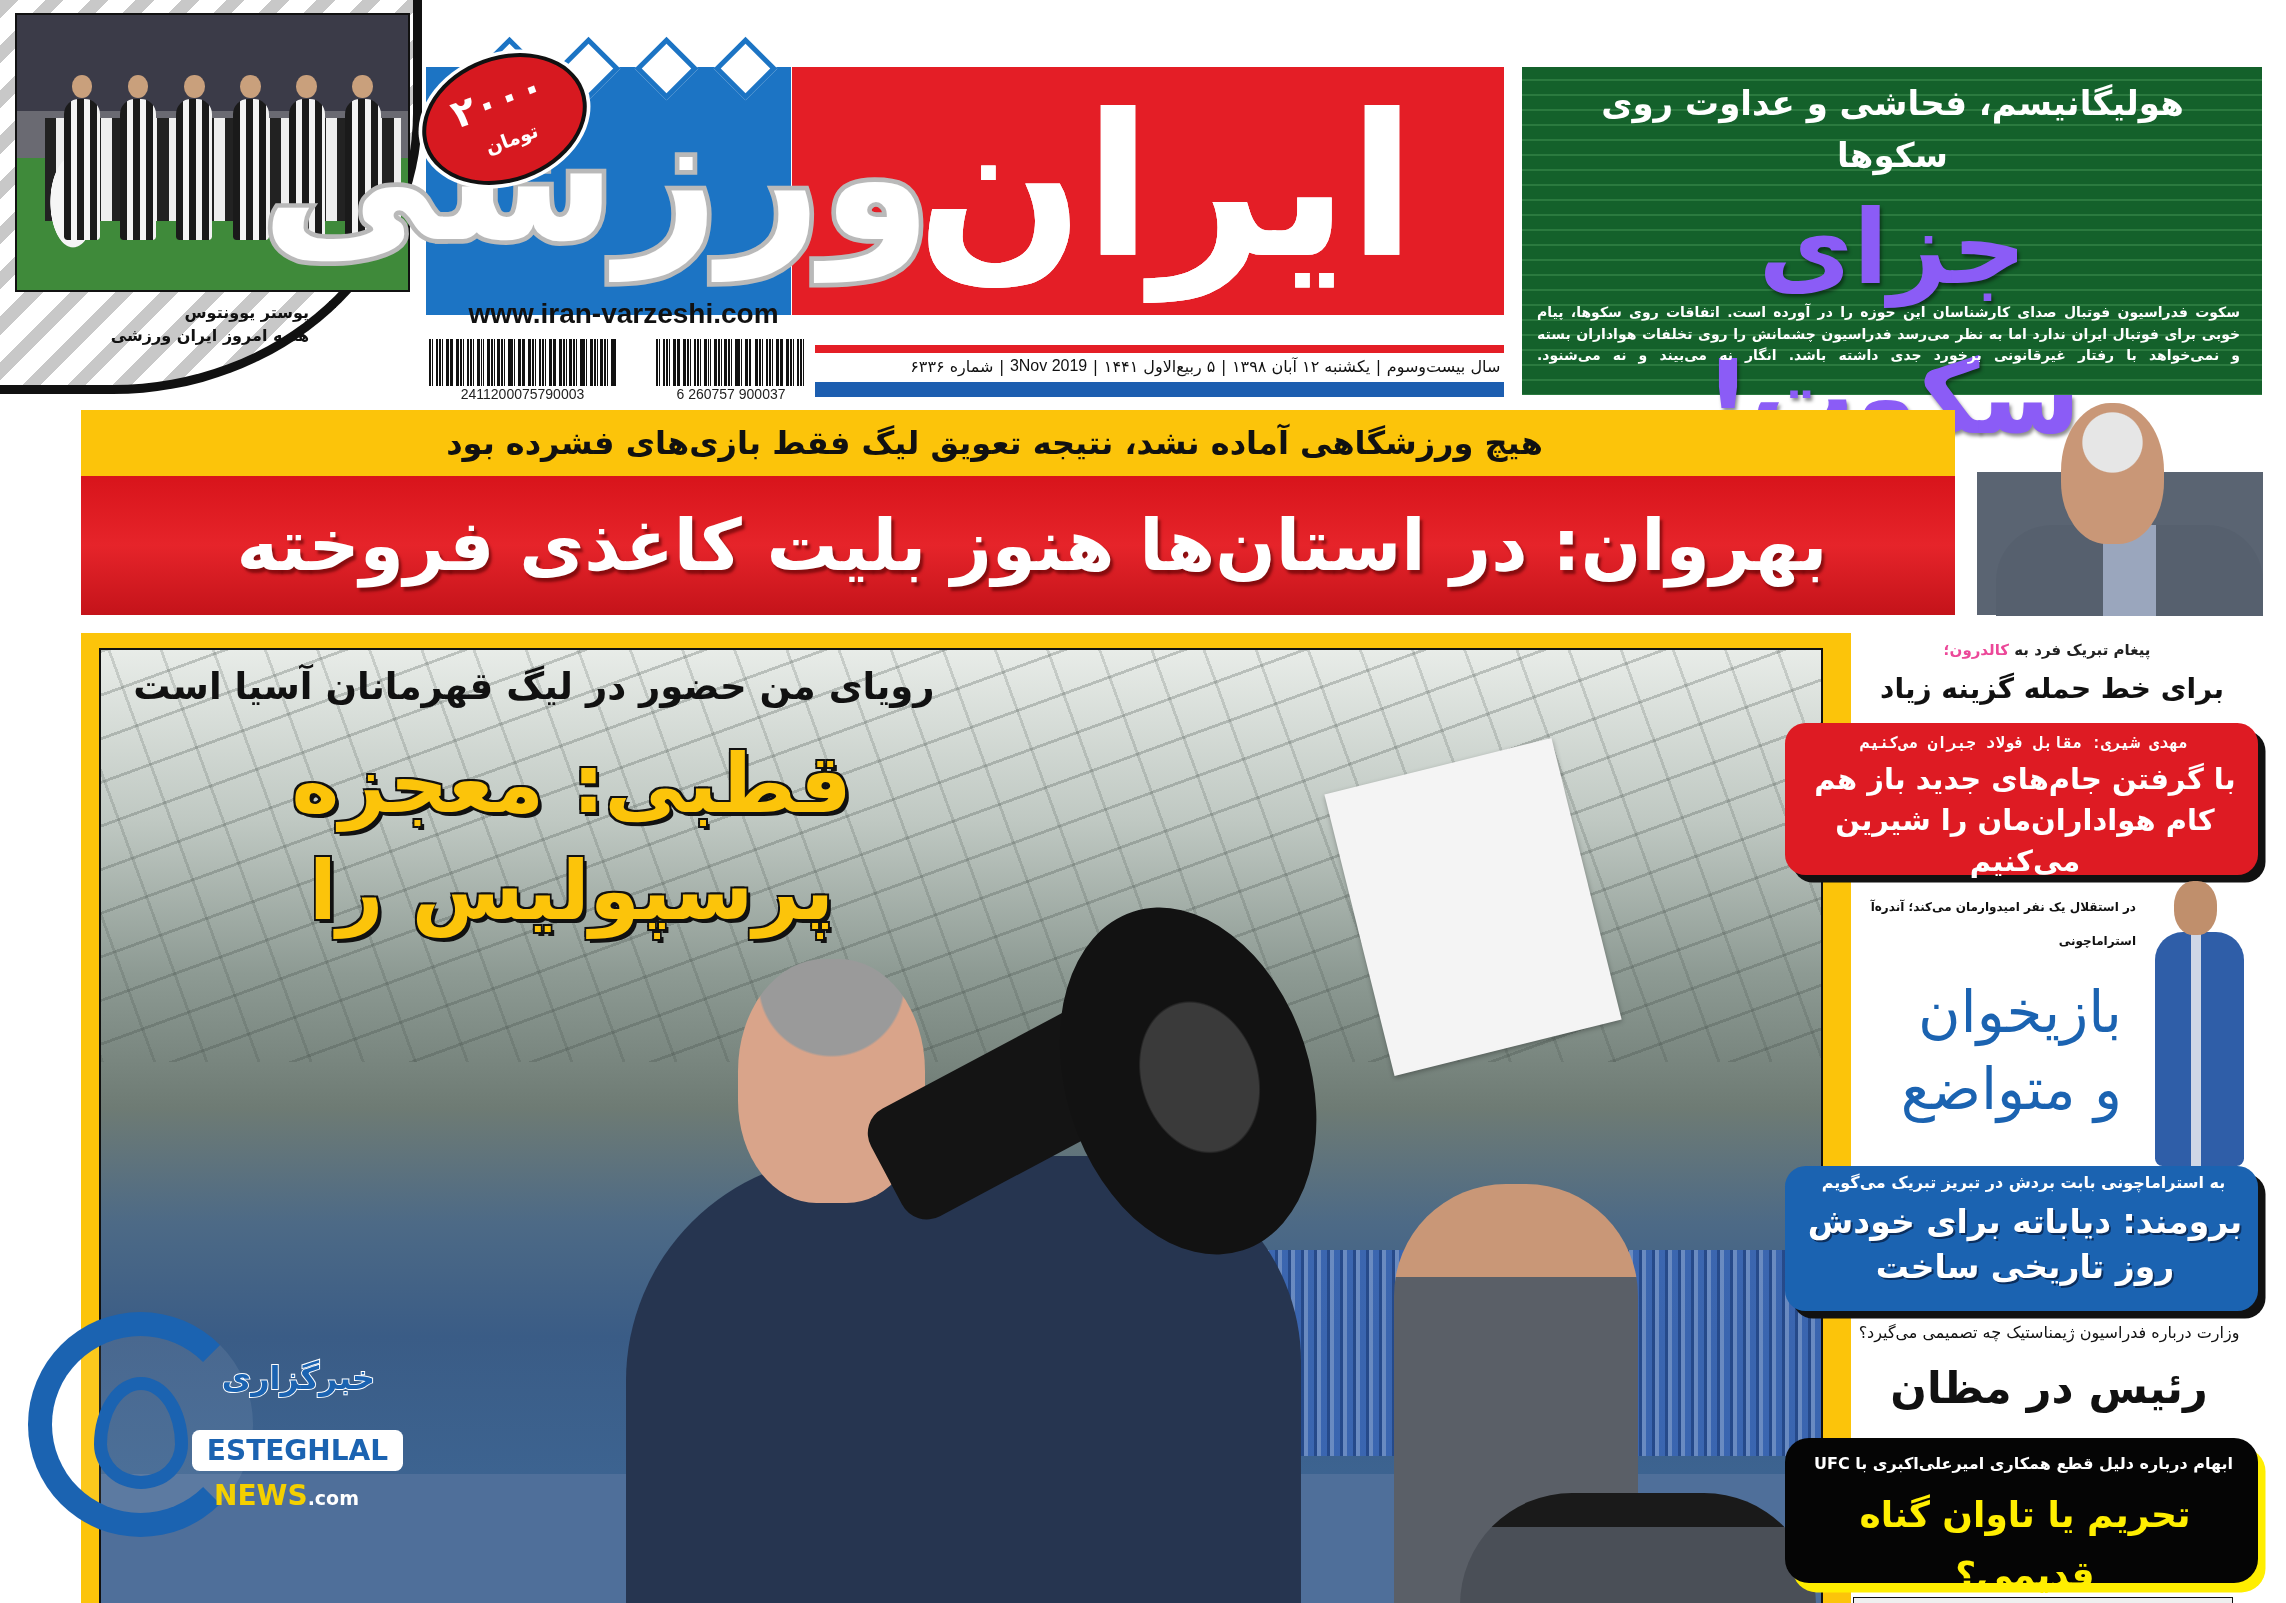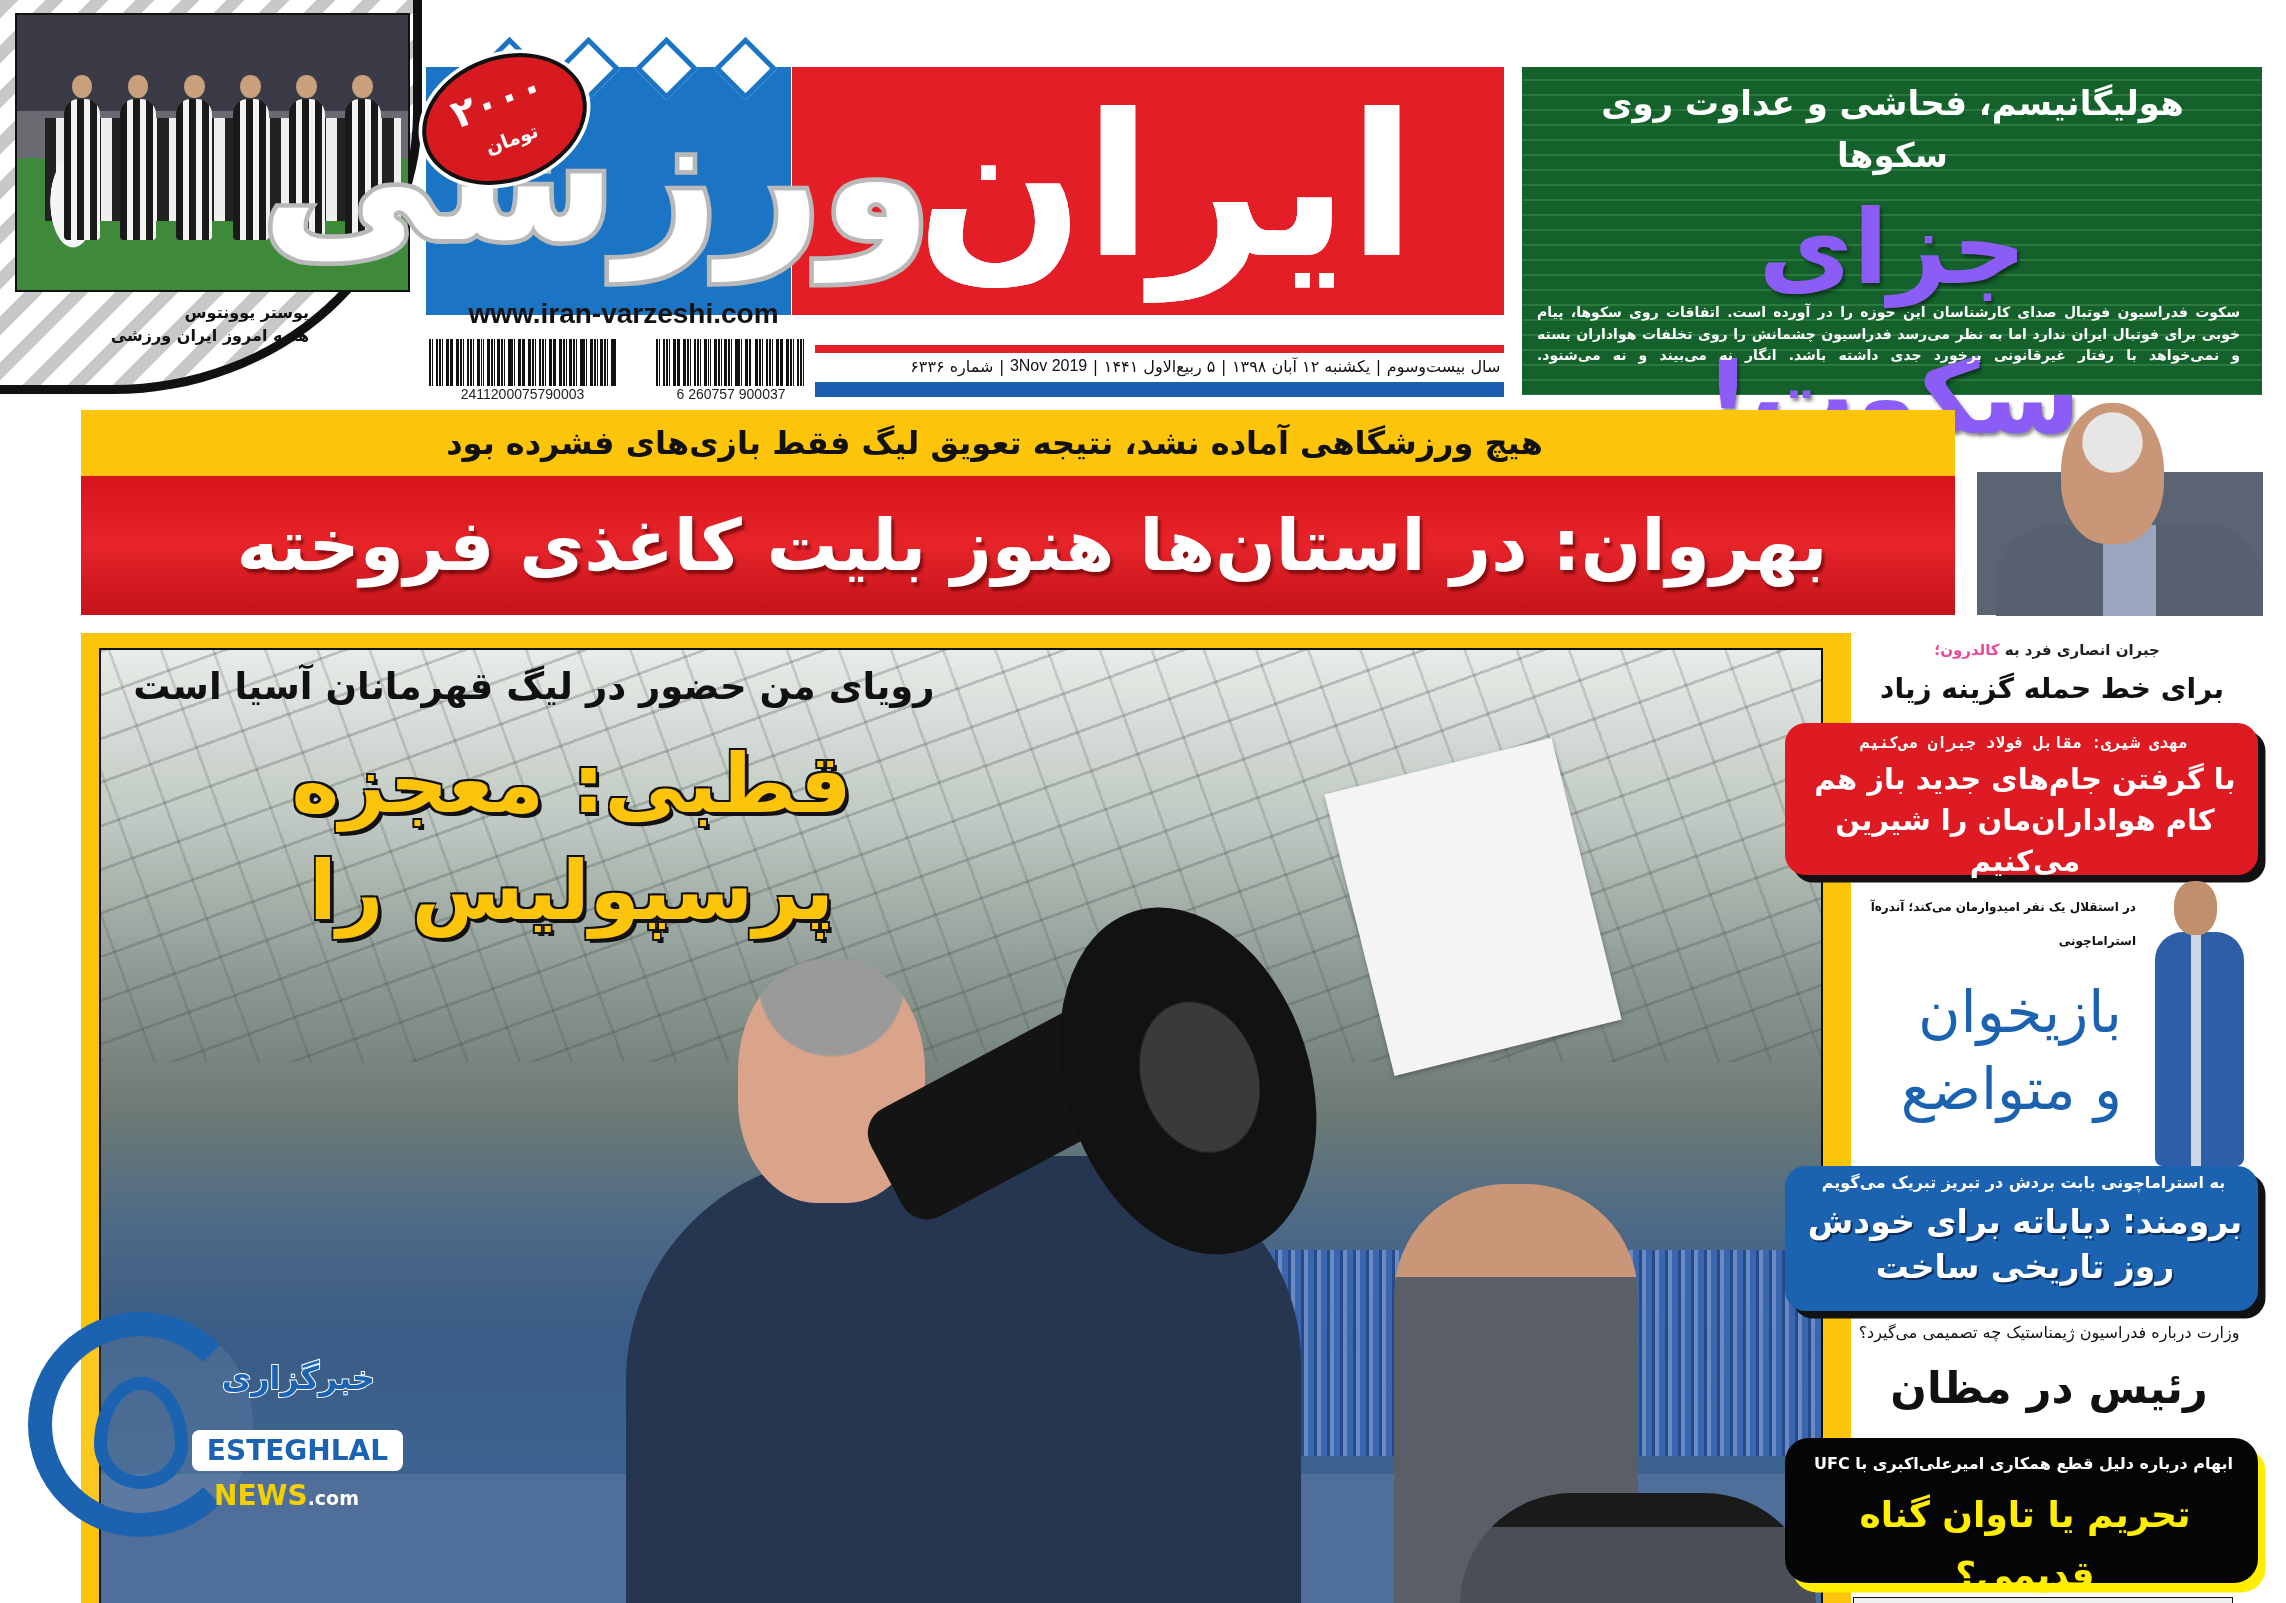--- a/index.html
+++ b/index.html
@@ -399,21 +399,21 @@
   <div class="abs press-guy"></div>
 </div>
 <div class="abs main-kicker">رویای من حضور در لیگ قهرمانان آسیا است</div>
 <div class="abs main-title">
   <div>قطبی: معجزه پرسپولیس را</div>
 </div>
 
 <div class="abs right-col-bar"></div>
 
 <div class="abs r1-kicker">
-  <span>جبران انصاری فرد به</span>
+  <span>پیغام تبریک فرد به</span>
   <span class="accent">کالدرون؛</span>
 </div>
 <div class="abs r1-title">برای خط حمله گزینه زیاد داریم</div>
 
 <div class="abs r2-box"></div>
 <div class="abs r2-kicker">مهدی شیری: مقابل فولاد جبران می‌کنیم</div>
 <div class="abs r2-title">با گرفتن جام‌های جدید باز هم کام هواداران‌مان را شیرین می‌کنیم</div>
 
 <div class="abs r3-kicker">در استقلال یک نفر امیدوارمان می‌کند؛ آندره‌آ استراماچونی</div>
 <div class="abs r3-title">

